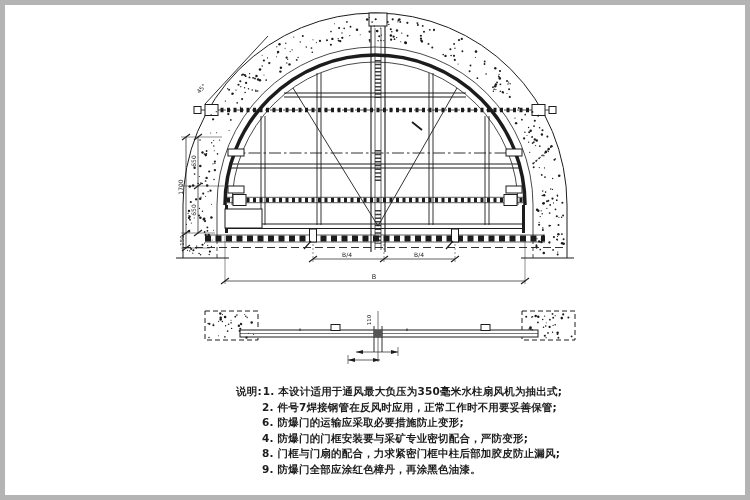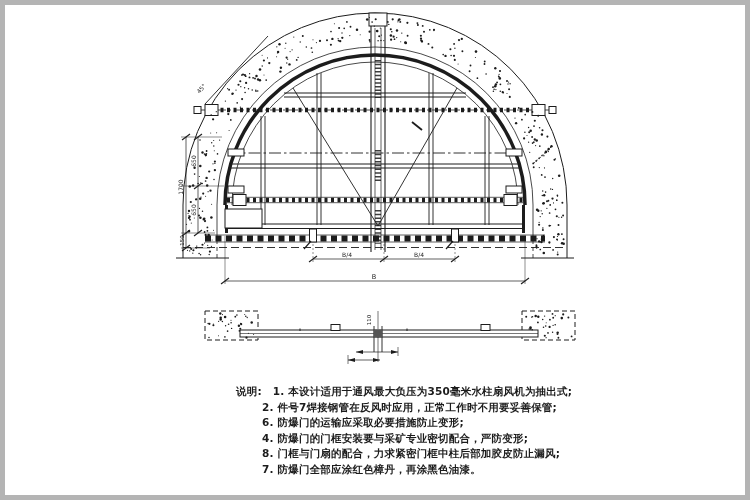--- a/index.html
+++ b/index.html
@@ -8,21 +8,21 @@
     background:var(--paper,#fff);border:5px solid var(--frame,#b4b4b4);
     overflow:hidden;font-family:"DejaVu Sans","Liberation Sans",sans-serif;
   }
   .dwg{position:absolute;left:0;top:0;color:var(--ink,#1c1c1c);}
   .dwg text{fill:currentColor;font-family:"DejaVu Sans","Liberation Sans",sans-serif;}
   .notes{
     position:absolute;left:231px;top:379px;width:490px;
     font-size:10.5px;line-height:15.6px;font-weight:bold;
     color:var(--ink,#1c1c1c);letter-spacing:0.2px;white-space:nowrap;
   }
-  .note-label{margin-right:11px;text-align:center;}
+  .note-label{margin-right:1px;text-align:center;}
   .indent{margin-left:26px;}
 </style>
 </head>
 <body>
 
 <div class="page">
 
   <svg id="dwg" class="dwg" width="740" height="490" viewBox="5 5 740 490">
 
     <g stroke="currentColor" fill="none" stroke-width="1">
@@ -665,15 +665,15 @@
         <circle cx="546.2" cy="322.7" r="0.52" fill="currentColor"></circle>
       </g>
   </svg>
 
   <div class="notes">
     <div class="note-line"><span class="note-label">说明:</span><span>1. 本设计适用于通风最大负压为350毫米水柱扇风机为抽出式;</span></div>
     <div class="note-line indent">2. 件号7焊接钢管在反风时应用，正常工作时不用要妥善保管;</div>
     <div class="note-line indent">6. 防爆门的运输应采取必要措施防止变形;</div>
     <div class="note-line indent">4. 防爆门的门框安装要与采矿专业密切配合，严防变形;</div>
     <div class="note-line indent">8. 门框与门扇的配合，力求紧密门框中柱后部加胶皮防止漏风;</div>
-    <div class="note-line indent">7. 防爆门全部应涂红色樟丹，再涂黑色油漆。</div>
+    <div class="note-line indent">9. 防爆门全部应涂红色樟丹，再涂黑色油漆。</div>
   </div>
 </div>
 
 </body></html>

